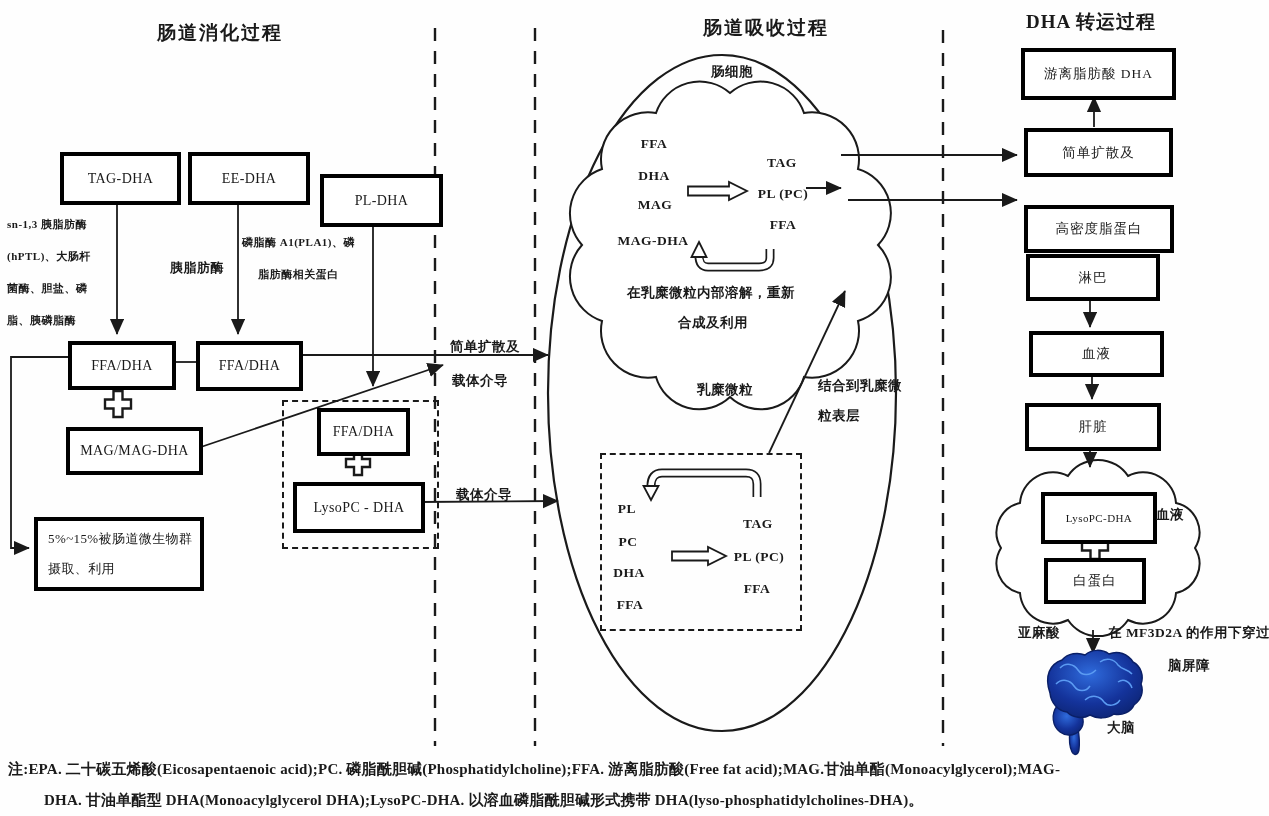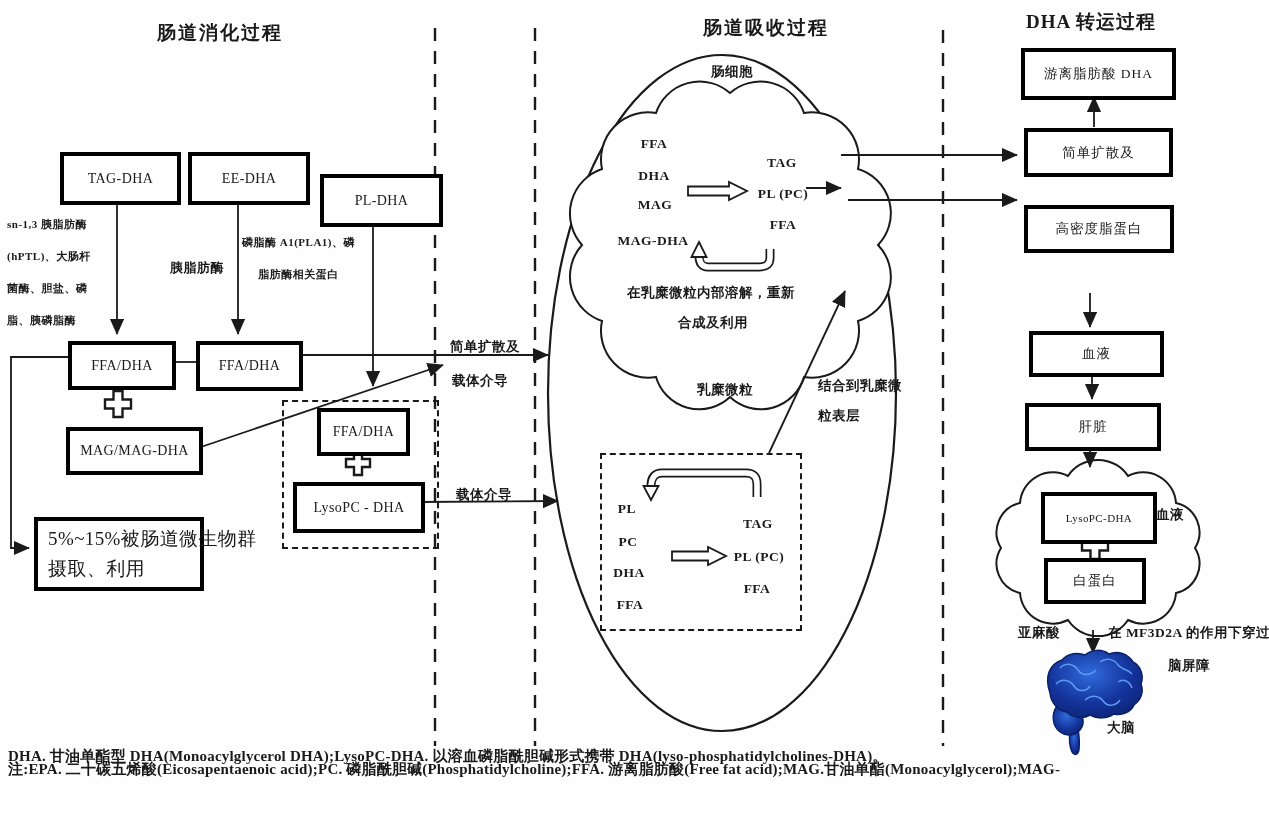--- a/index.html
+++ b/index.html
@@ -135,21 +135,21 @@
 
   <div class="lbl enzyme" style="left:242px;top:226px;">
     <div>磷脂酶 A1(PLA1)、磷</div>
     <div style="text-align:center;">脂肪酶相关蛋白</div>
   </div>
 
   <div class="box" style="left:68px;top:341px;width:100px;height:41px;">FFA/DHA</div>
   <div class="box" style="left:196px;top:341px;width:99px;height:42px;">FFA/DHA</div>
   <div class="box" style="left:66px;top:427px;width:129px;height:40px;">MAG/MAG-DHA</div>
 
-  <div class="box" style="left:34px;top:517px;width:170px;height:74px;flex-direction:column;align-items:flex-start;justify-content:center;padding-left:10px;font-size:19px;line-height:30px;box-sizing:border-box;">
+  <div class="box" style="left:34px;top:517px;width:170px;height:74px;flex-direction:column;align-items:flex-start;justify-content:center;padding-left:10px;font-size:13px;line-height:30px;box-sizing:border-box;">
     <div>5%~15%被肠道微生物群</div>
     <div>摄取、利用</div>
   </div>
 
   <div class="box" style="left:317px;top:408px;width:85px;height:40px;">FFA/DHA</div>
   <div class="box" style="left:293px;top:482px;width:124px;height:43px;">LysoPC - DHA</div>
 
   <div class="lbl" style="left:450px;top:338px;">简单扩散及</div>
   <div class="lbl" style="left:452px;top:372px;">载体介导</div>
   <div class="lbl" style="left:456px;top:486px;">载体介导</div>
@@ -175,28 +175,29 @@
   <div class="lbl c" style="left:628px;top:534px;">PC</div>
   <div class="lbl c" style="left:629px;top:565px;">DHA</div>
   <div class="lbl c" style="left:630px;top:597px;">FFA</div>
   <div class="lbl c" style="left:758px;top:516px;">TAG</div>
   <div class="lbl c" style="left:759px;top:549px;">PL (PC)</div>
   <div class="lbl c" style="left:757px;top:581px;">FFA</div>
 
   <div class="box cjk" style="left:1021px;top:48px;width:147px;height:44px;">游离脂肪酸 DHA</div>
   <div class="box cjk" style="left:1024px;top:128px;width:141px;height:41px;">简单扩散及</div>
   <div class="box cjk" style="left:1024px;top:177px;width:142px;height:40px;margin-top:28px;">高密度脂蛋白</div>
+  <div class="box cjk" style="left:1026px;top:254px;width:126px;height:39px;">淋巴</div>
   <div class="box cjk" style="left:1029px;top:331px;width:127px;height:38px;">血液</div>
   <div class="box cjk" style="left:1025px;top:403px;width:128px;height:40px;">肝脏</div>
 
   <div class="box" style="left:1041px;top:492px;width:108px;height:44px;font-size:11px;">LysoPC-DHA</div>
   <div class="box cjk" style="left:1044px;top:558px;width:94px;height:38px;">白蛋白</div>
   <div class="lbl" style="left:1156px;top:506px;">血液</div>
 
   <div class="lbl" style="left:1018px;top:624px;text-align:center;">亚麻酸</div>
   <div class="lbl" style="left:1108px;top:624px;">在 MF3D2A 的作用下穿过血</div>
   <div class="lbl" style="left:1168px;top:657px;">脑屏障</div>
   <div class="lbl" style="left:1107px;top:719px;">大脑</div>
 
   <div class="note" style="top:760px;">注:EPA. 二十碳五烯酸(Eicosapentaenoic acid);PC. 磷脂酰胆碱(Phosphatidylcholine);FFA. 游离脂肪酸(Free fat acid);MAG.甘油单酯(Monoacylglycerol);MAG-</div>
-  <div class="note" style="top:747px;">DHA. 甘油单酯型 DHA(Monoacylglycerol DHA);LysoPC-DHA. 以溶血磷脂酰胆碱形式携带 DHA(lyso-phosphatidylcholines-DHA)。</div>
+  <div class="note" style="top:791px;margin-left:36px;">DHA. 甘油单酯型 DHA(Monoacylglycerol DHA);LysoPC-DHA. 以溶血磷脂酰胆碱形式携带 DHA(lyso-phosphatidylcholines-DHA)。</div>
 
 </div>
 
 </body></html>

